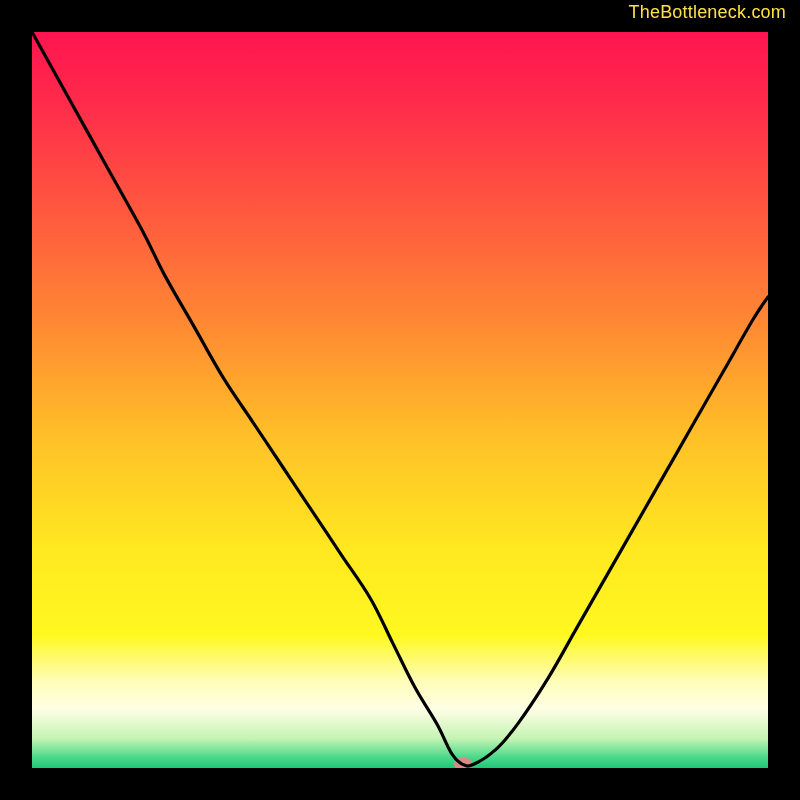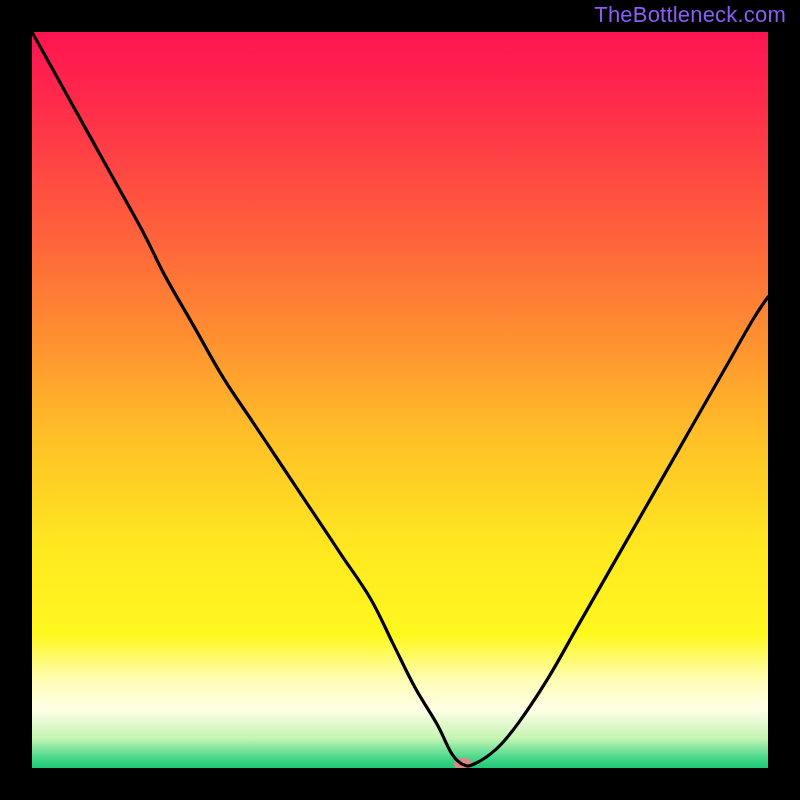--- a/index.html
+++ b/index.html
@@ -14,22 +14,22 @@
   .frame {
     position: relative;
     width: 800px;
     height: 800px;
     background: #000;
   }
   .watermark {
     position: absolute;
     top: 2px;
     right: 14px;
-    color: #8b5cf6;
-    font-size: 22px;
+    color: #fde047;
+    font-size: 18px;
     font-weight: 500;
     letter-spacing: 0.2px;
     z-index: 5;
   }
   .plot-area {
     position: absolute;
     left: 32px;
     top: 32px;
     width: 736px;
     height: 736px;

